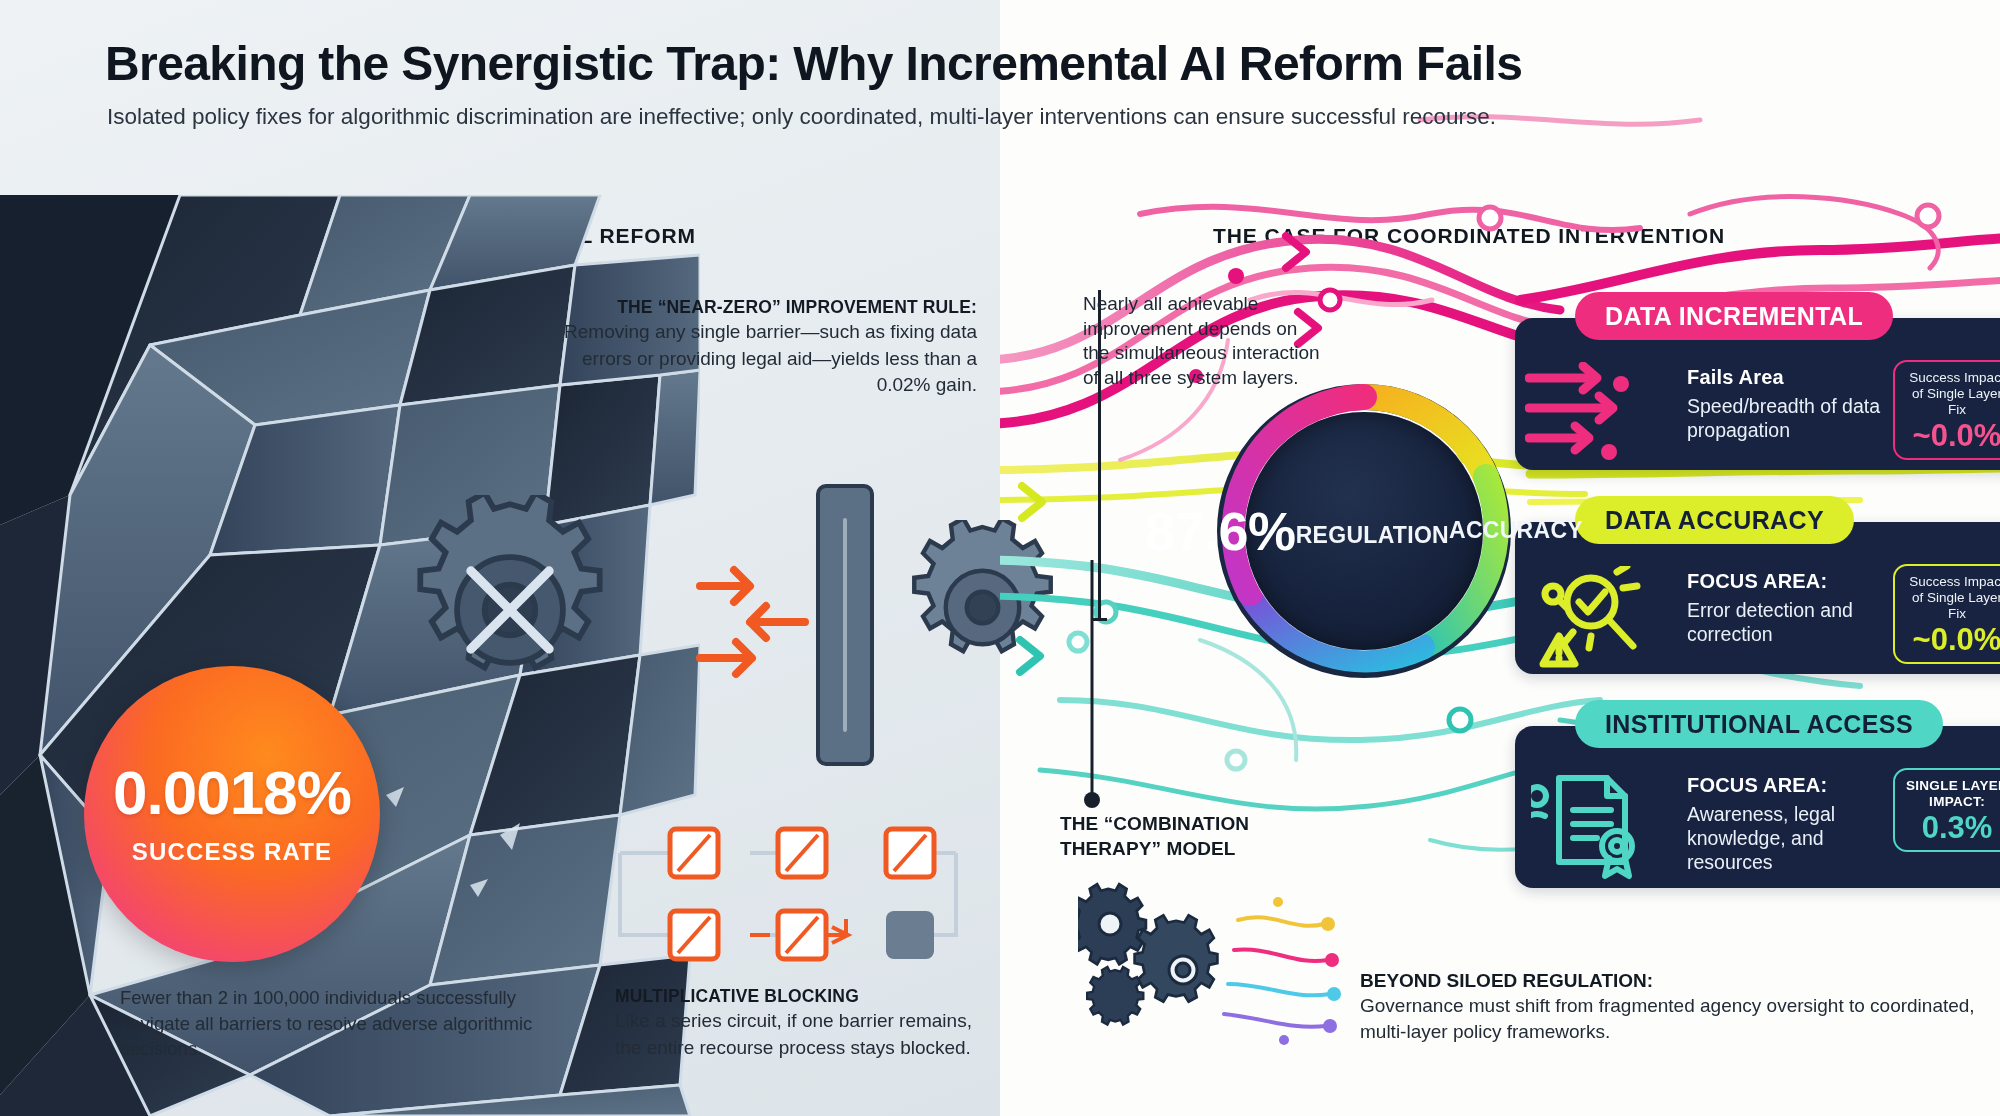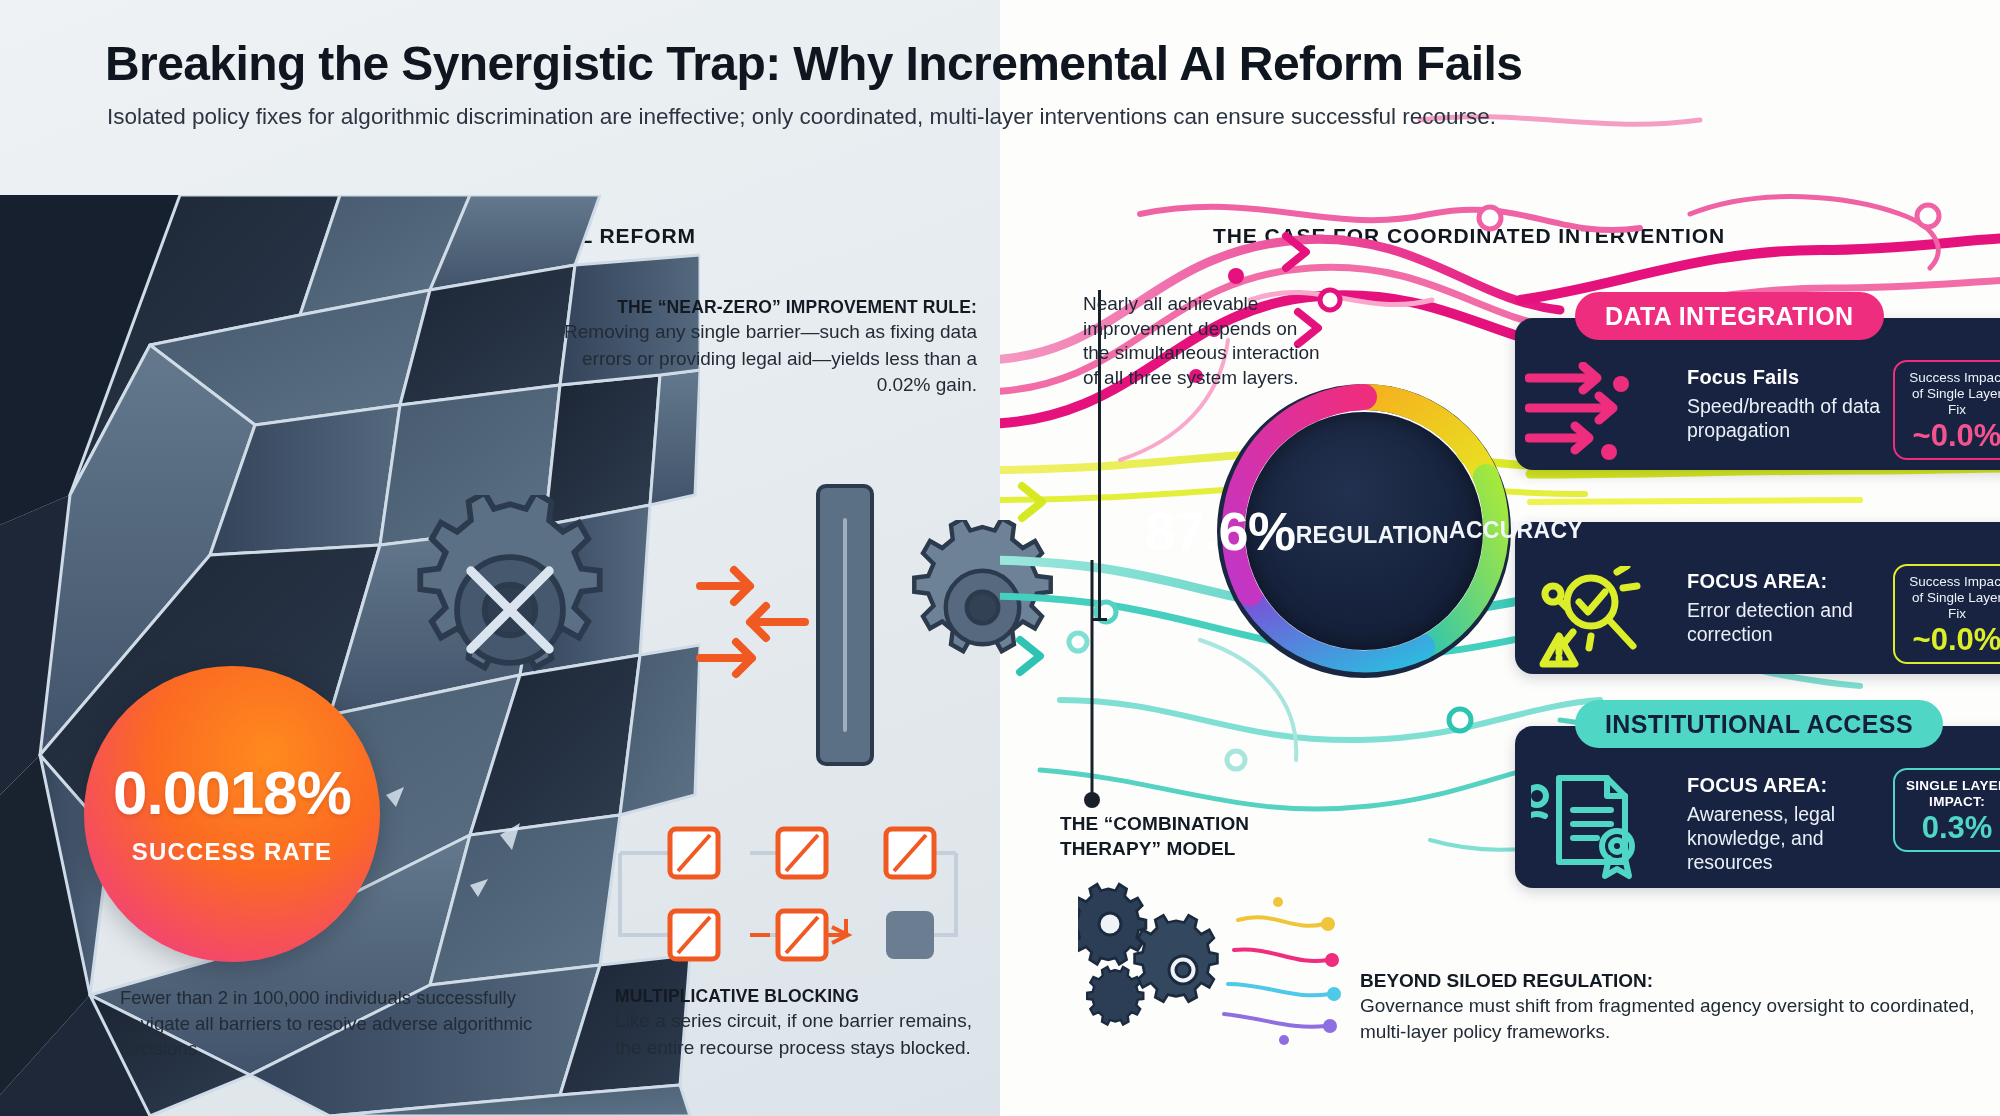--- a/index.html
+++ b/index.html
@@ -328,46 +328,47 @@
   </div>
 
   <div class="leader" style="left:1098px;top:290px;width:3px;height:330px;"></div>
   <div class="leader" style="left:1092px;top:618px;width:15px;height:3px;"></div>
 
   <div id="nearly-all">
     <div class="p">Nearly all achievable improvement depends on the simultaneous interaction of all three system layers.</div>
   </div>
 
   <div class="card" style="left:1515px;top:318px;width:520px;height:152px;">
-    <div class="pill" style="background:#ef2d7e;color:#ffffff;">DATA INTEGRATION</div>
+    <div class="pill" style="background:#ef2d7e;color:#ffffff;">DATA INCREMENTAL</div>
     <div class="cicon" style="left:10px;top:44px;">
       <svg width="120" height="104" viewBox="0 0 120 104">
         <g fill="none" stroke="#ef2d7e" stroke-width="9" stroke-linecap="round" stroke-linejoin="round">
           <path d="M4 16 H70"></path>
             <path d="M58 4 l14 12 -14 12"></path>
           <path d="M4 46 H86"></path>
             <path d="M74 34 l14 12 -14 12"></path>
           <path d="M4 76 H62"></path>
             <path d="M50 64 l14 12 -14 12"></path>
         </g>
         <g fill="#ef2d7e">
             <circle cx="96" cy="22" r="8"></circle>
             <circle cx="84" cy="90" r="8"></circle>
           </g>
       </svg>
     </div>
-    <div class="focus-h" style="left:172px;top:48px;">Focus Fails</div>
+    <div class="focus-h" style="left:172px;top:48px;">Fails Area</div>
     <div class="focus-p" style="left:172px;top:76px;width:195px;">Speed/breadth of data propagation</div>
     <div class="badge" style="left:378px;top:42px;border-color:#ef2d7e;">
       <div class="bt">Success Impact of Single Layer Fix</div>
       <div class="bv" style="color:#f4538f;">~0.0%</div>
     </div>
   </div>
 
   <div class="card" style="left:1515px;top:522px;width:520px;height:152px;">
+    <div class="pill" style="background:#dced2a;color:#14203a;">DATA ACCURACY</div>
     <div class="cicon" style="left:14px;top:44px;">
       <svg width="120" height="104" viewBox="0 0 120 104">
         <g fill="none" stroke="#dced2a" stroke-width="7" stroke-linecap="round" stroke-linejoin="round">
           <circle cx="62" cy="36" r="24"></circle>
           <path d="M50 36 l9 10 17 -20"></path>
           <path d="M80 54 L104 80"></path>
           <path d="M88 6 l10 -6 M94 22 l14 -2 M44 66 l-8 10 M62 70 l-2 12"></path>
           <path d="M24 28 m-8 0 a8 8 0 1 0 16 0 a8 8 0 1 0 -16 0 M30 34 l8 8"></path>
           <path d="M30 70 L46 98 H14 Z"></path>
           <path d="M30 80 v7 M30 92 v1"></path>

